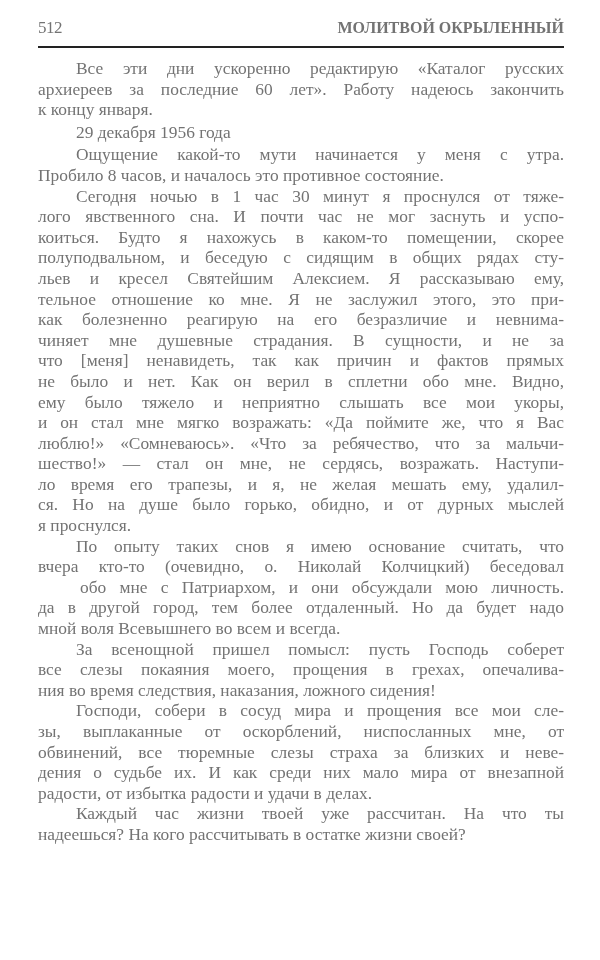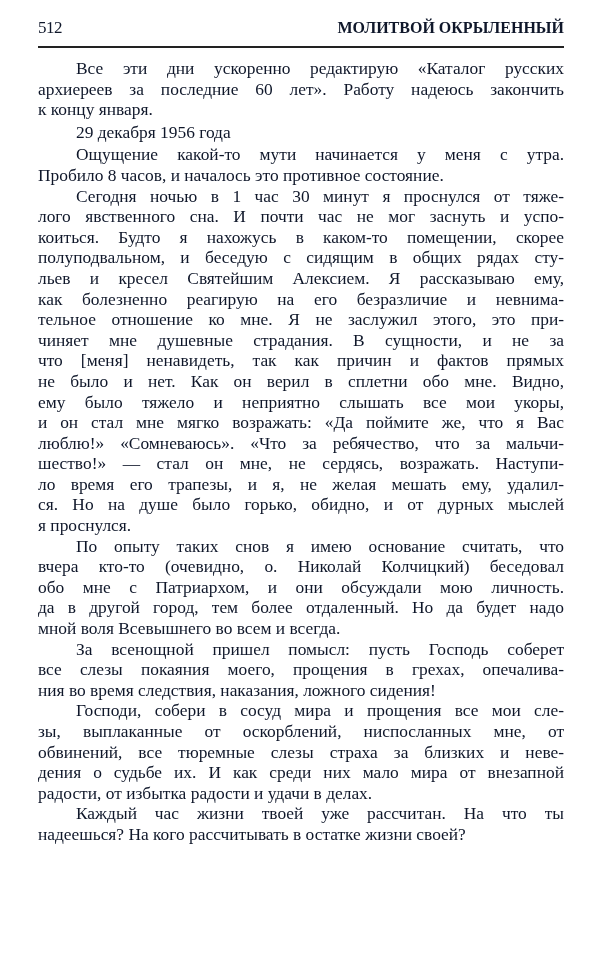--- a/index.html
+++ b/index.html
@@ -1,19 +1,19 @@
 <!DOCTYPE html>
 <html><head>
   <meta charset="utf-8">
   <style>
     html, body { margin: 0; padding: 0; background: #ffffff; }
     body { width: 600px; height: 960px; overflow: hidden; position: relative; }
     .page {
       position: absolute; left: 38px; top: 18px; width: 526px;
-      color: #0f172a;
+      color: #737373;
       font-family: "DejaVu Serif", "Liberation Serif", serif;
     }
     .running-head {
       display: flex; justify-content: space-between; align-items: baseline;
       height: 26px;
       border-bottom: 2px solid #222222;
       padding-bottom: 2px;
     }
     .page-number {
       font-family: "Liberation Serif", serif;
@@ -55,37 +55,37 @@
       <p class="para">
         <span class="line" style="text-indent: 38px;">Ощущение какой-то мути начинается у меня с утра.</span>
         <span class="line last" style="text-indent: 0px;">Пробило 8 часов, и началось это противное состояние.</span>
       </p>
       <p class="para">
         <span class="line" style="text-indent: 38px;">Сегодня ночью в 1 час 30 минут я проснулся от тяже-</span>
         <span class="line" style="text-indent: 0px;">лого явственного сна. И почти час не мог заснуть и успо-</span>
         <span class="line" style="text-indent: 0px;">коиться. Будто я нахожусь в каком-то помещении, скорее</span>
         <span class="line" style="text-indent: 0px;">полуподвальном, и беседую с сидящим в общих рядах сту-</span>
         <span class="line" style="text-indent: 0px;">льев и кресел Святейшим Алексием. Я рассказываю ему,</span>
+        <span class="line" style="text-indent: 0px;">тельное отношение ко мне. Я не заслужил этого, это при-</span>
         <span class="line" style="text-indent: 0px;">как болезненно реагирую на его безразличие и невнима-</span>
-        <span class="line" style="text-indent: 0px;">тельное отношение ко мне. Я не заслужил этого, это при-</span>
         <span class="line" style="text-indent: 0px;">чиняет мне душевные страдания. В сущности, и не за</span>
         <span class="line" style="text-indent: 0px;">что [меня] ненавидеть, так как причин и фактов прямых</span>
         <span class="line" style="text-indent: 0px;">не было и нет. Как он верил в сплетни обо мне. Видно,</span>
         <span class="line" style="text-indent: 0px;">ему было тяжело и неприятно слышать все мои укоры,</span>
         <span class="line" style="text-indent: 0px;">и он стал мне мягко возражать: «Да поймите же, что я Вас</span>
         <span class="line" style="text-indent: 0px;">люблю!» «Сомневаюсь». «Что за ребячество, что за мальчи-</span>
         <span class="line" style="text-indent: 0px;">шество!» — стал он мне, не сердясь, возражать. Наступи-</span>
         <span class="line" style="text-indent: 0px;">ло время его трапезы, и я, не желая мешать ему, удалил-</span>
         <span class="line" style="text-indent: 0px;">ся. Но на душе было горько, обидно, и от дурных мыслей</span>
         <span class="line last" style="text-indent: 0px;">я проснулся.</span>
       </p>
       <p class="para">
         <span class="line" style="text-indent: 38px;">По опыту таких снов я имею основание считать, что</span>
         <span class="line" style="text-indent: 0px;">вчера кто-то (очевидно, о. Николай Колчицкий) беседовал</span>
-        <span class="line" style="text-indent: 0px;">обо мне с Патриархом, и они обсуждали мою личность.</span>
+        <span class="line" style="text-indent: 0px; margin-left: 42px;">обо мне с Патриархом, и они обсуждали мою личность.</span>
         <span class="line" style="text-indent: 0px;">да в другой город, тем более отдаленный. Но да будет надо</span>
         <span class="line last" style="text-indent: 0px;">мной воля Всевышнего во всем и всегда.</span>
       </p>
       <p class="para">
         <span class="line" style="text-indent: 38px;">За всенощной пришел помысл: пусть Господь соберет</span>
         <span class="line" style="text-indent: 0px;">все слезы покаяния моего, прощения в грехах, опечалива-</span>
         <span class="line last" style="text-indent: 0px;">ния во время следствия, наказания, ложного сидения!</span>
       </p>
       <p class="para">
         <span class="line" style="text-indent: 38px;">Господи, собери в сосуд мира и прощения все мои сле-</span>

